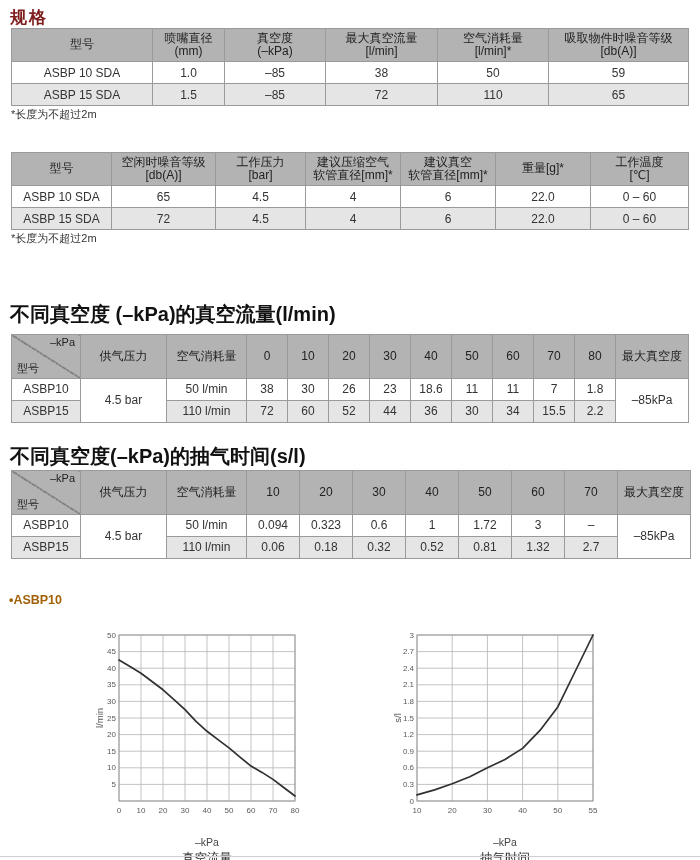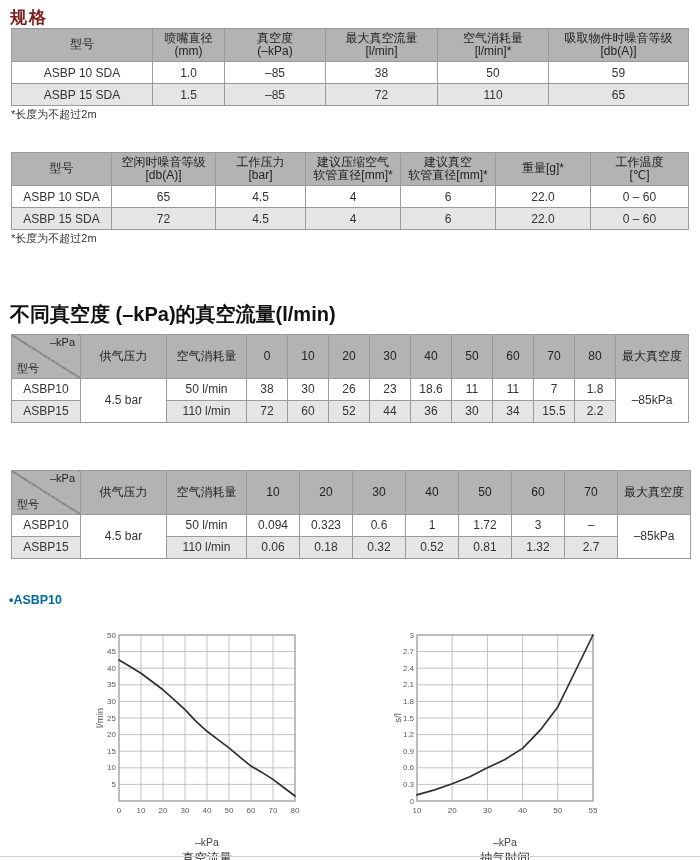--- a/index.html
+++ b/index.html
@@ -3,21 +3,21 @@
 <meta charset="utf-8">
 <style>
   html,body{margin:0;padding:0;background:#fff;}
   body{font-family:"Liberation Sans","DejaVu Sans",sans-serif;color:#333;}
   #page{position:relative;width:700px;height:860px;background:#fff;overflow:hidden;}
   .abs{position:absolute;}
 
   h1.doc-title{margin:0;font-size:17px;font-weight:bold;color:#7f1d1d;letter-spacing:2px;}
   h2.sec-title{margin:0;font-size:20px;font-weight:bold;color:#111;}
   .note{font-size:11px;color:#333;}
-  .bullet-label{font-size:12.5px;font-weight:bold;color:#0369a1;}
+  .bullet-label{font-size:12.5px;font-weight:bold;color:#a16207;}
 
   table{border-collapse:collapse;table-layout:fixed;}
   table.spec{border-top:1px solid #5a5a5a;}
   th,td{border:1px solid #9a9a9a;overflow:hidden;}
   thead th{background:#b3b3b3;color:#222;font-weight:normal;font-size:12px;
            line-height:13.5px;white-space:pre-line;text-align:center;
            vertical-align:middle;padding:2px 1px;height:28px;}
   table.flow thead th{height:17px;padding:1px;}
   td{font-size:12px;text-align:center;color:#333;height:21px;padding:0 2px;background:#fff;}
   tr.alt td{background:#e5e5e5;}
@@ -198,20 +198,21 @@
         <td>44</td>
         <td>36</td>
         <td>30</td>
         <td>34</td>
         <td>15.5</td>
         <td>2.2</td>
       </tr>
     </tbody>
   </table>
 
+  <h2 class="sec-title abs" style="left:10px;top:443px;">不同真空度(–kPa)的抽气时间(s/l)</h2>
   <table class="flow abs" style="left:11px;top:470px;width:677px;">
     <colgroup>
         <col style="width:69px">
         <col style="width:86px">
         <col style="width:80px">
         <col style="width:53px">
         <col style="width:53px">
         <col style="width:53px">
         <col style="width:53px">
         <col style="width:53px">

